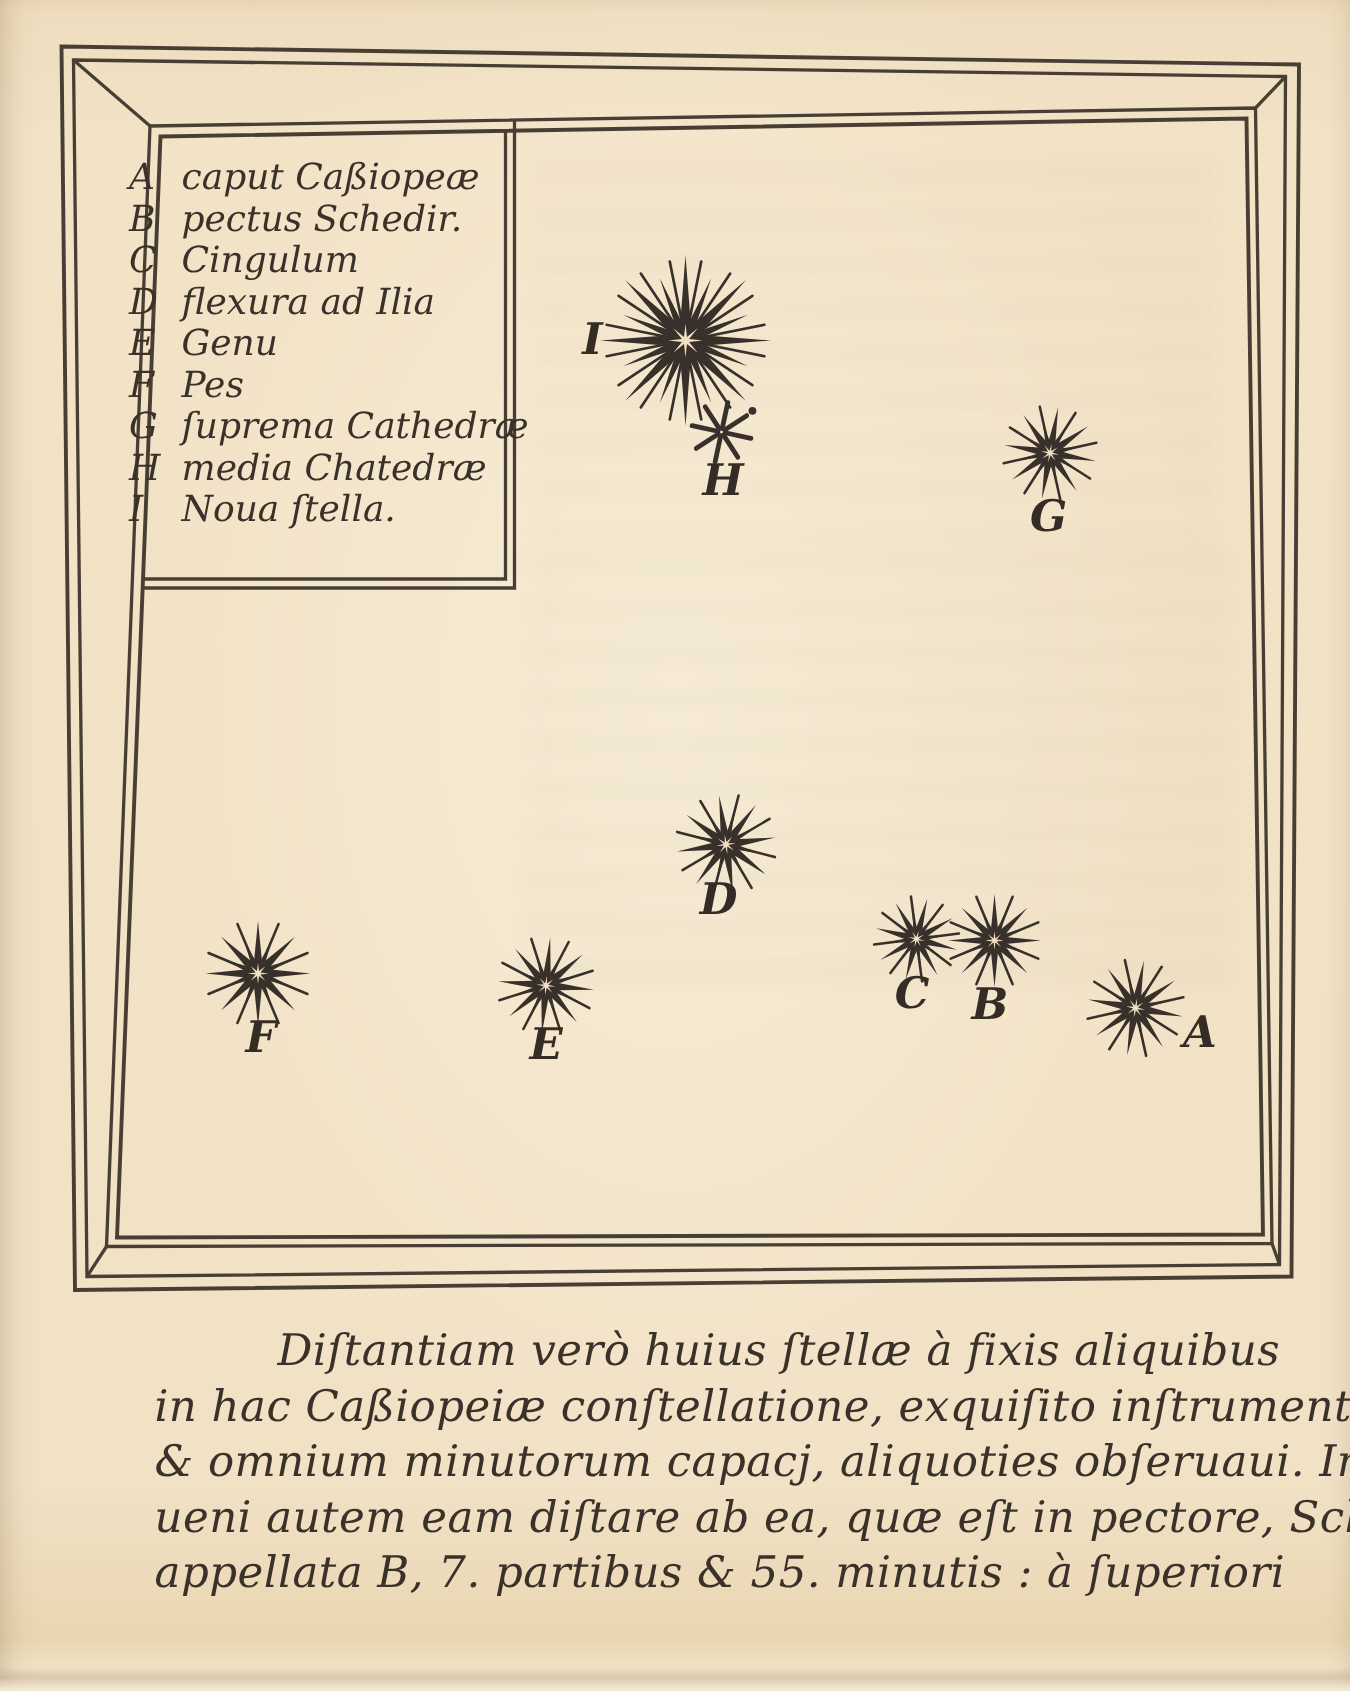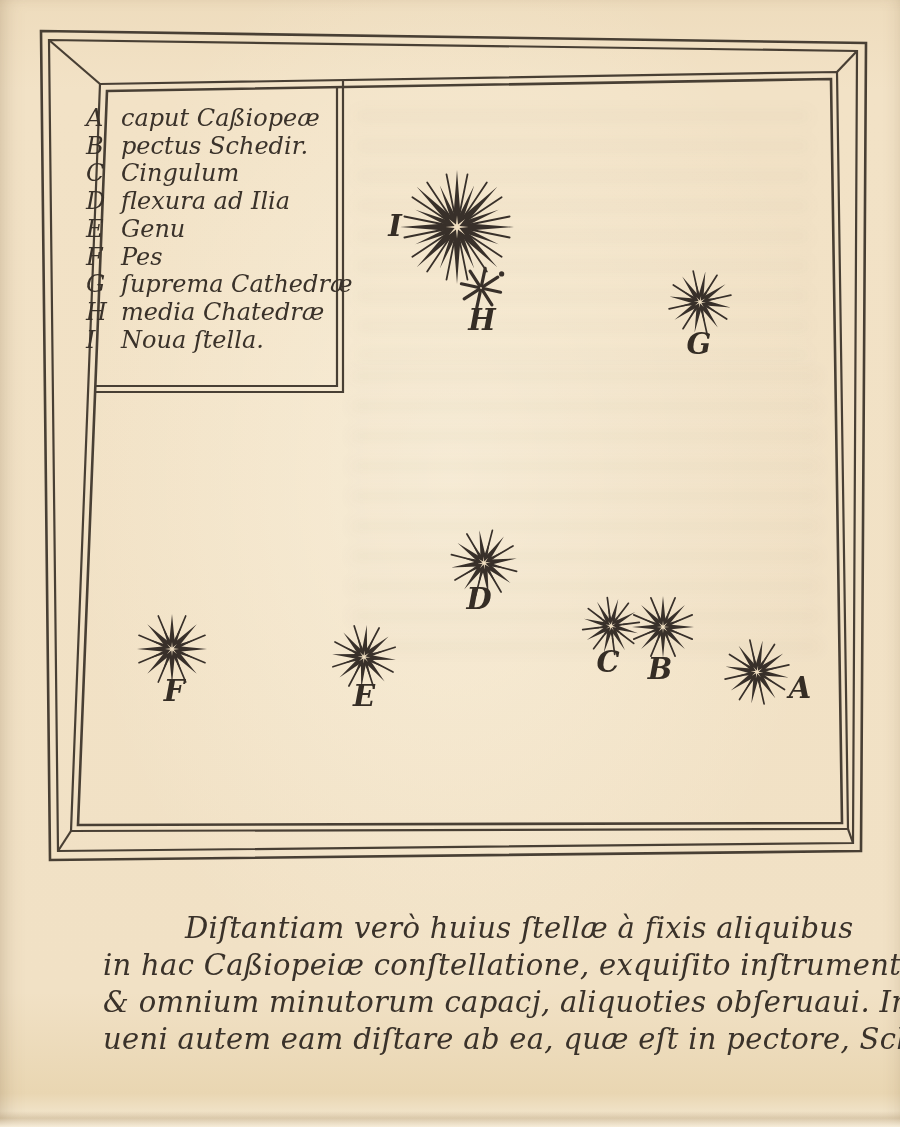--- a/index.html
+++ b/index.html
@@ -33,21 +33,21 @@
   .frame-line.thin{stroke-width:2.2;}
   .legend-key{font:normal 24px "DejaVu Serif","Liberation Serif",serif;font-style:italic;fill:#3a322a;}
   .legend-label{font:normal 24px "DejaVu Serif","Liberation Serif",serif;font-style:italic;fill:#3a322a;}
   .star-label{font:bold 29px "DejaVu Serif","Liberation Serif",serif;font-style:italic;fill:#352d25;text-anchor:middle;}
   .body-text{
     position:absolute;left:103px;top:882px;width:762px;
     color:#3a322a;font-style:italic;font-size:29px;line-height:37px;
     letter-spacing:.3px;white-space:nowrap;
   }
   .body-text .line{height:37px;}
-  .body-text .line.indent{padding-left:82px;margin-top:28px;}
+  .body-text .line.indent{padding-left:82px;}
   .body-text .line.right{text-align:right;padding-right:16px;}
 </style>
 </head>
 <body>
 
 <div class="page">
 
   <div class="showthrough st1"></div>
   <div class="showthrough st2"></div>
 
@@ -224,16 +224,17 @@
         </g>
         <text x="800" y="698" class="star-label">A</text>
       </g>
   </svg>
 
   <div class="body-text">
     <div class="line indent">Diſtantiam verò huius ſtellæ à fixis aliquibus</div>
     <div class="line">in hac Caßiopeiæ conſtellatione, exquiſito inſtrumento,</div>
     <div class="line">&amp; omnium minutorum capacj, aliquoties obſeruaui. In-</div>
     <div class="line">ueni autem eam diſtare ab ea, quæ eſt in pectore, Schedir</div>
+    <div class="line">appellata B, 7. partibus &amp; 55. minutis : à ſuperiori</div>
   </div>
 
   <div class="page-bottom-edge"></div>
 </div>
 
 </body></html>

